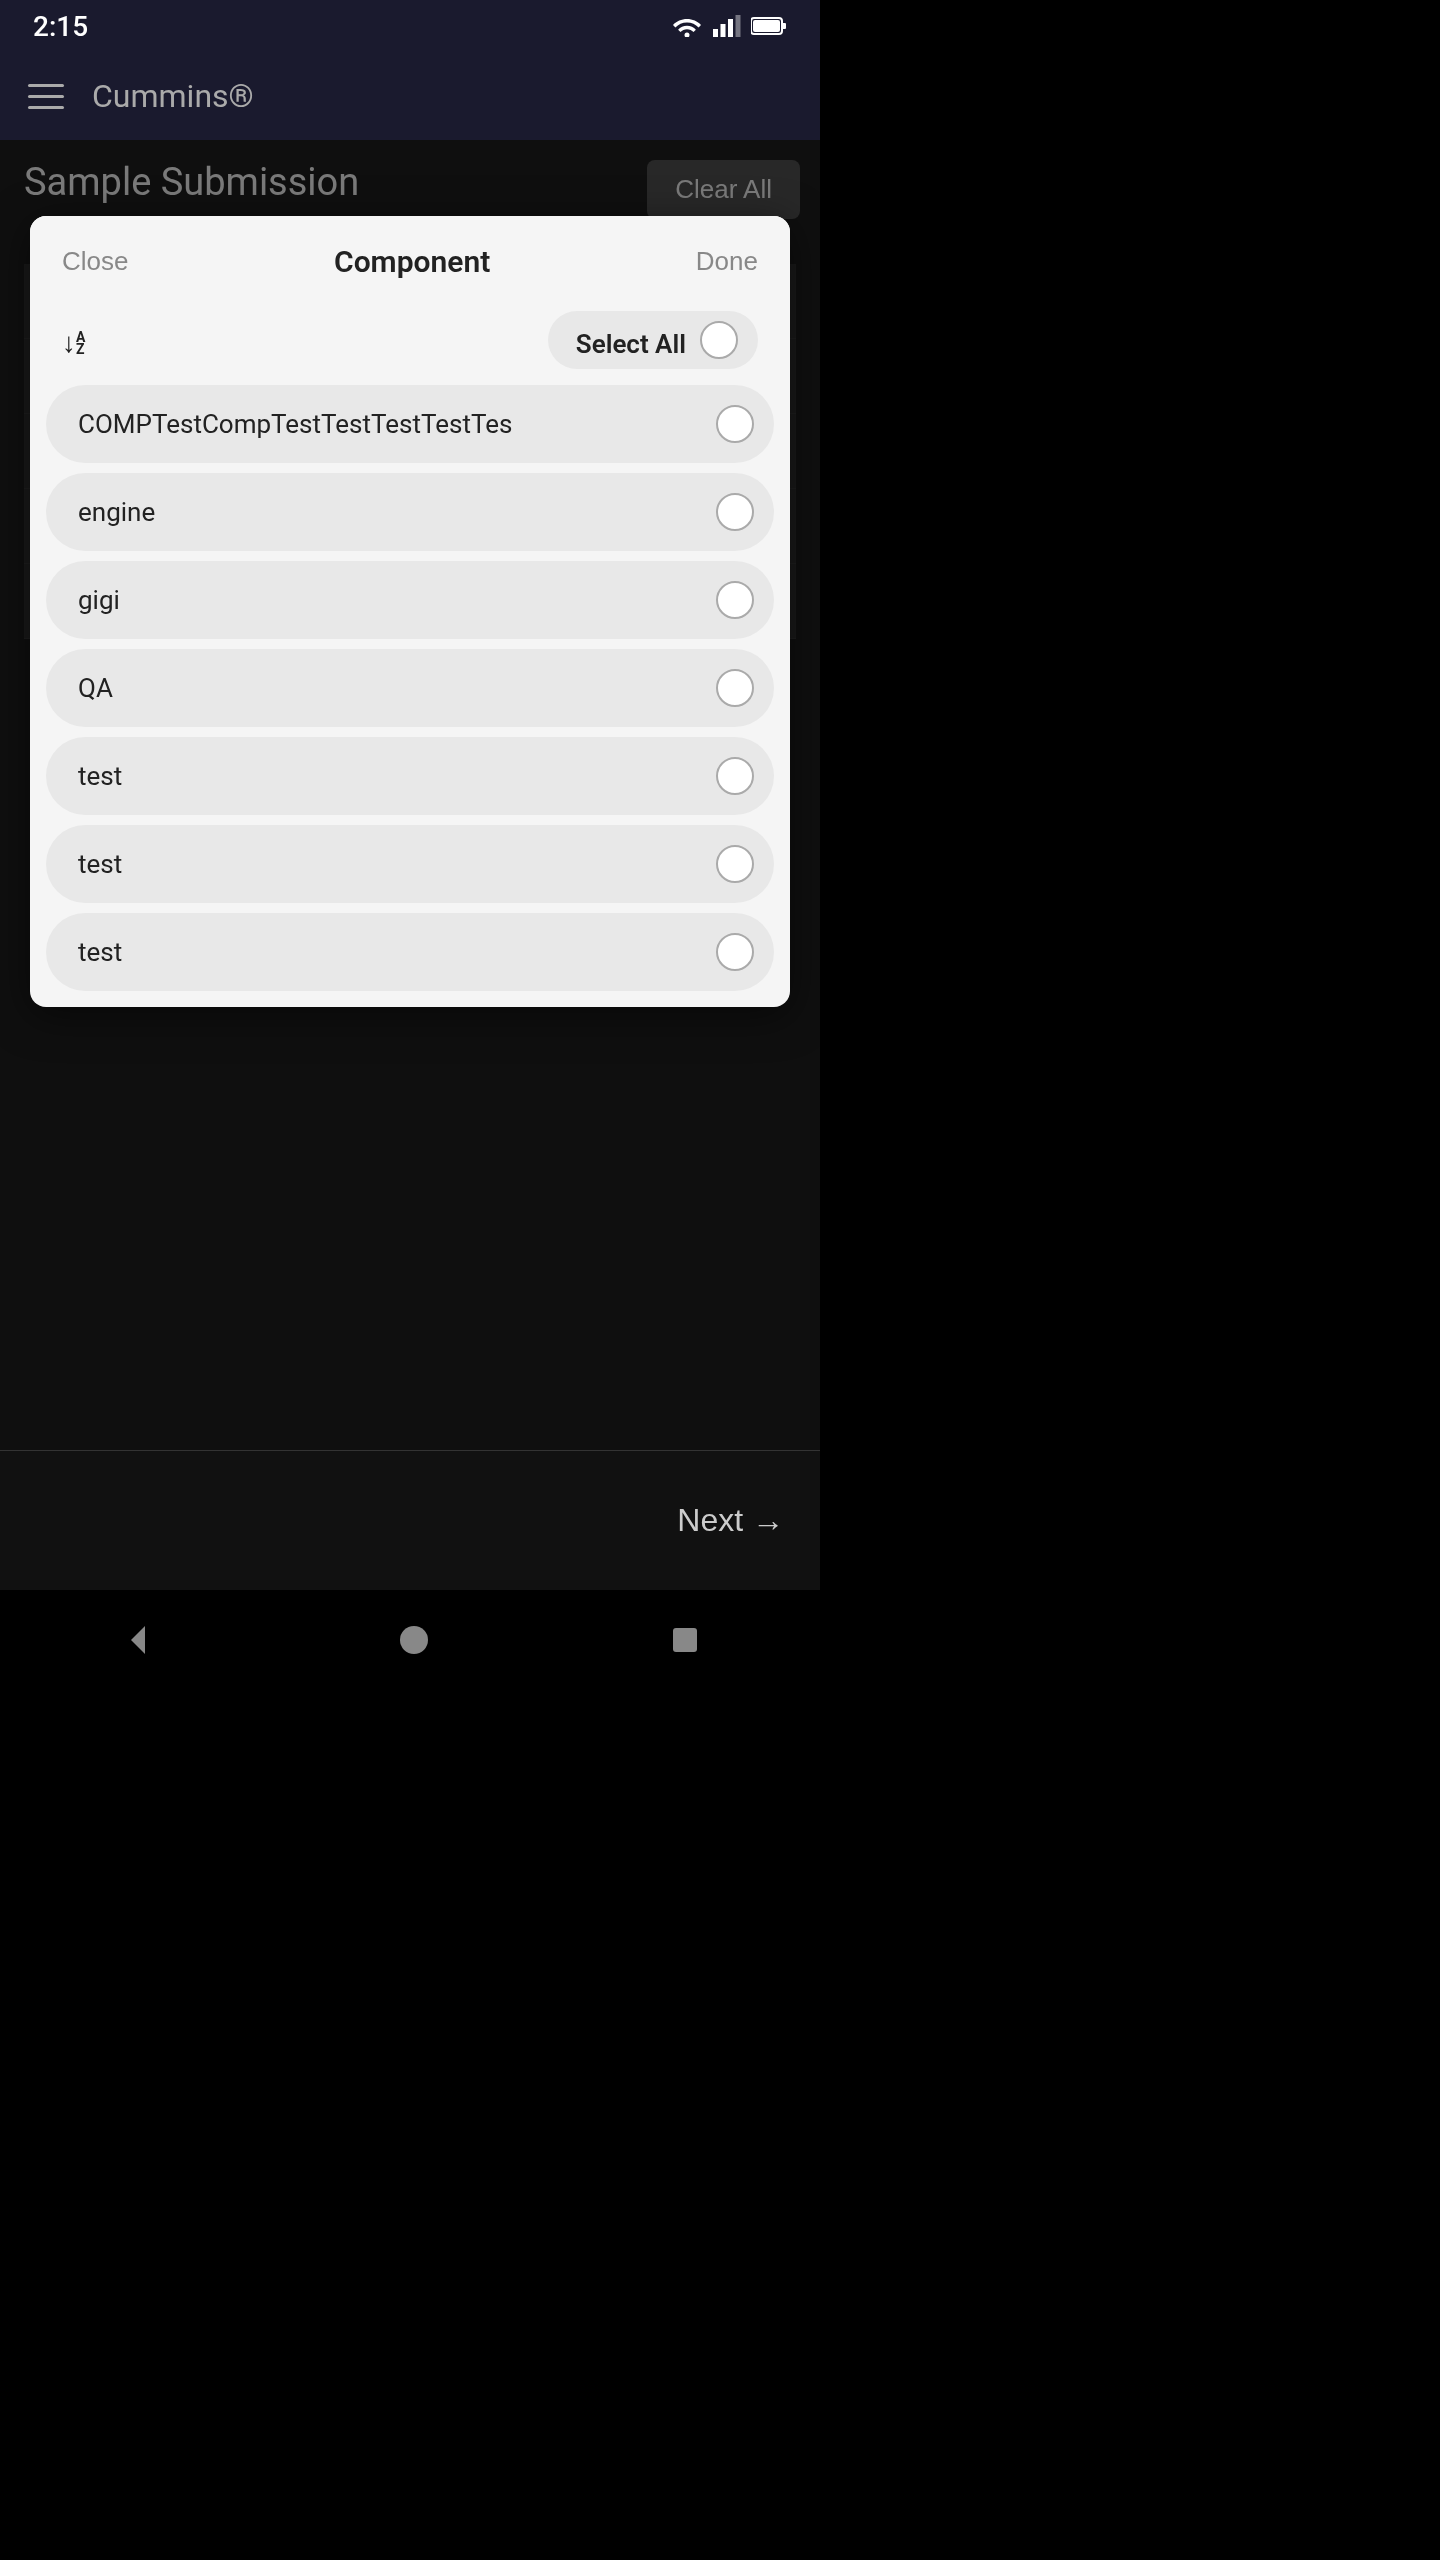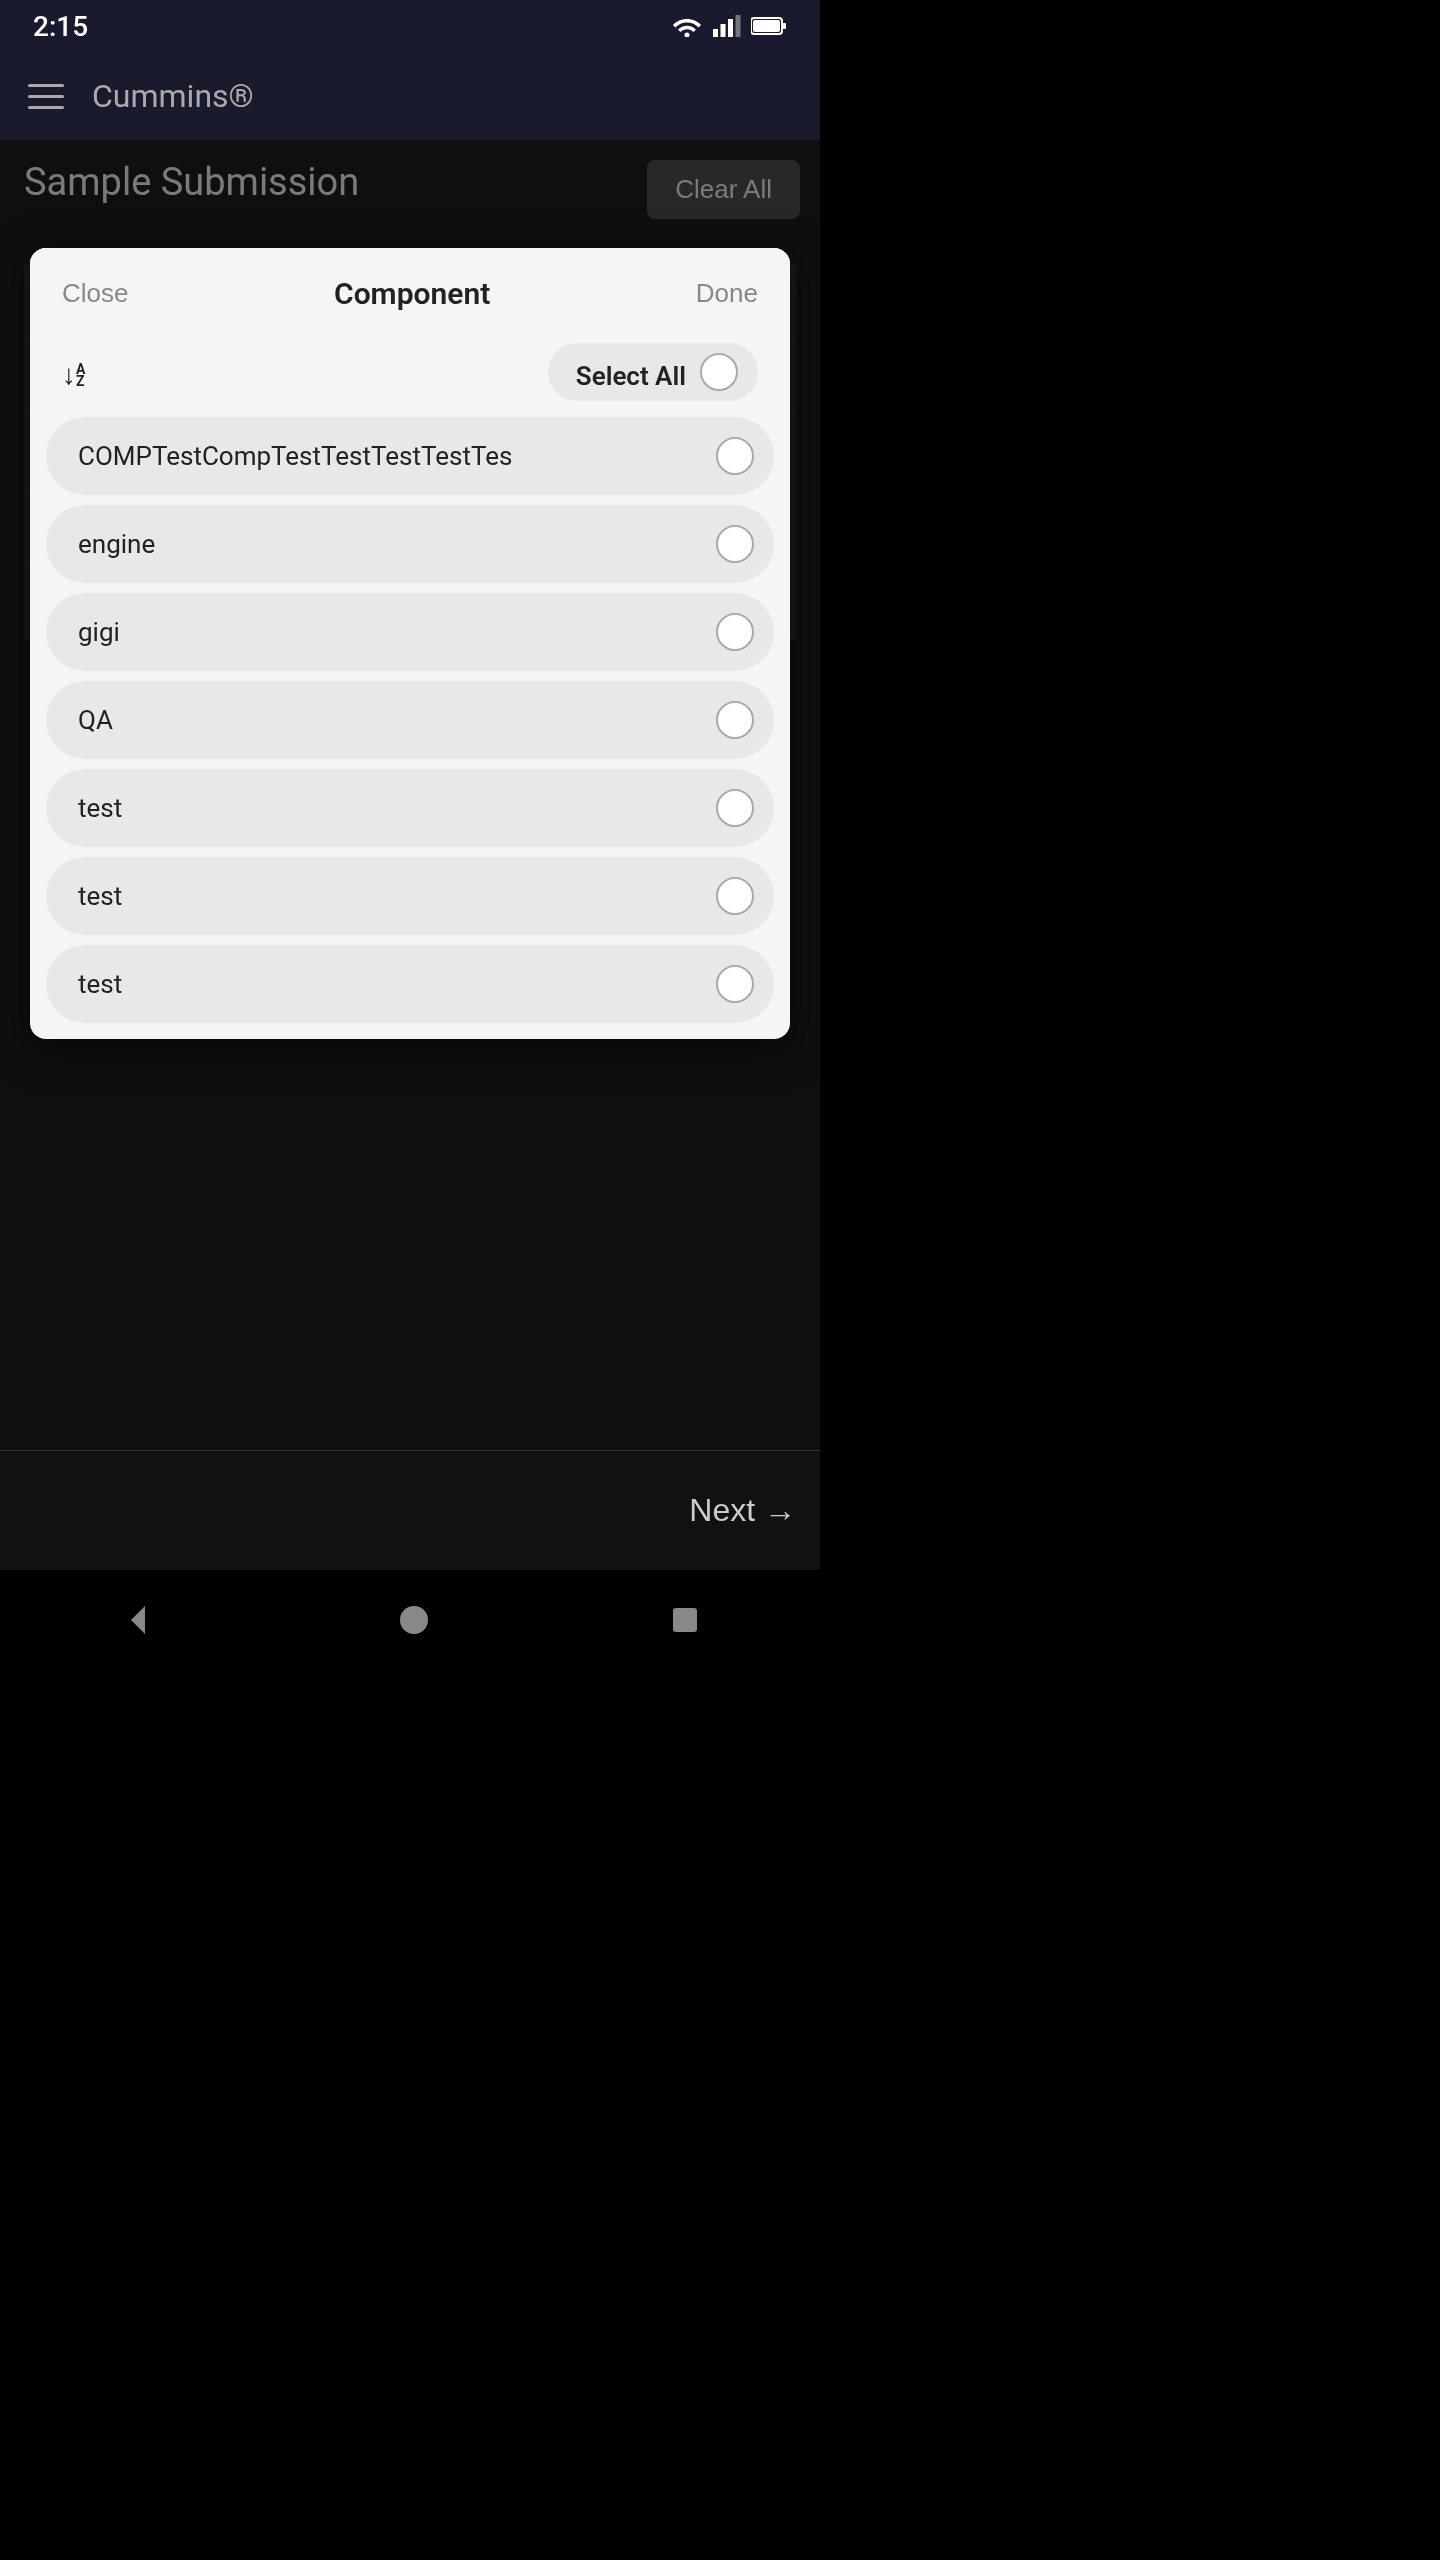--- a/index.html
+++ b/index.html
@@ -107,25 +107,25 @@
       align-items: center;
     }
     .bg-label {
       color: #888;
       font-size: 26px;
     }
 
     
     .bottom-bar {
       background: #111;
-      height: 120px;
+      height: 140px;
       display: flex;
       align-items: center;
       justify-content: flex-end;
-      padding: 0 24px;
+      padding: 0 36px;
       border-top: 1px solid #333;
     }
     .next-btn {
       color: #ccc;
       font-size: 32px;
       background: none;
       border: none;
       cursor: pointer;
       display: flex;
       align-items: center;
@@ -153,21 +153,21 @@
     .modal-overlay {
       position: absolute;
       top: 0;
       left: 0;
       width: 100%;
       height: 100%;
       background: rgba(0,0,0,0.4);
       display: flex;
       align-items: flex-start;
       justify-content: center;
-      padding-top: 108px;
+      padding-top: 76px;
     }
 
     .modal {
       background: #f5f5f5;
       border-radius: 16px;
       width: 760px;
       max-height: 1050px;
       overflow: hidden;
       box-shadow: 0 8px 40px rgba(0,0,0,0.5);
       display: flex;

